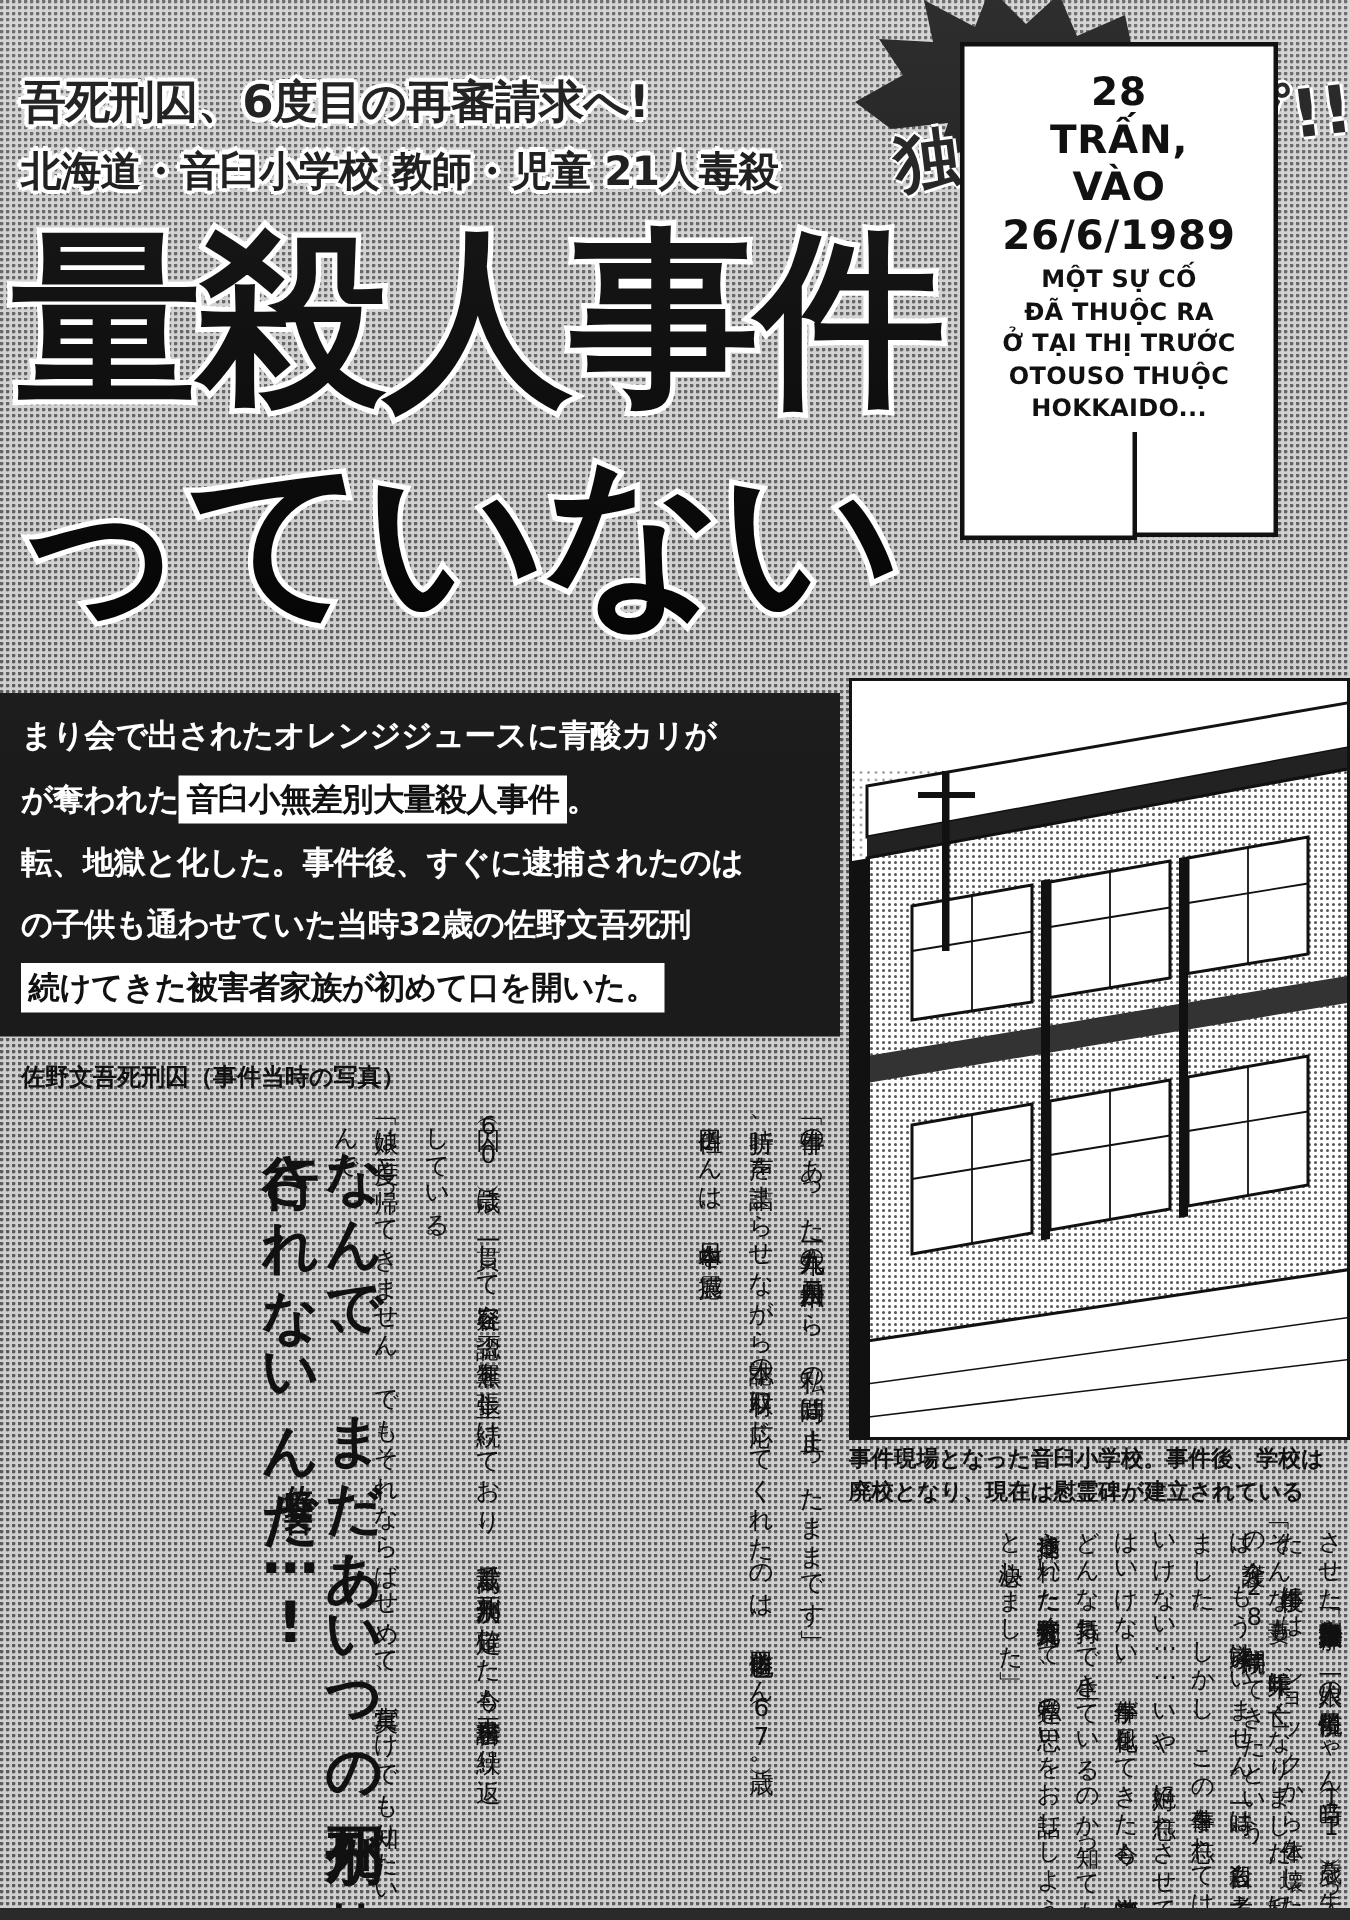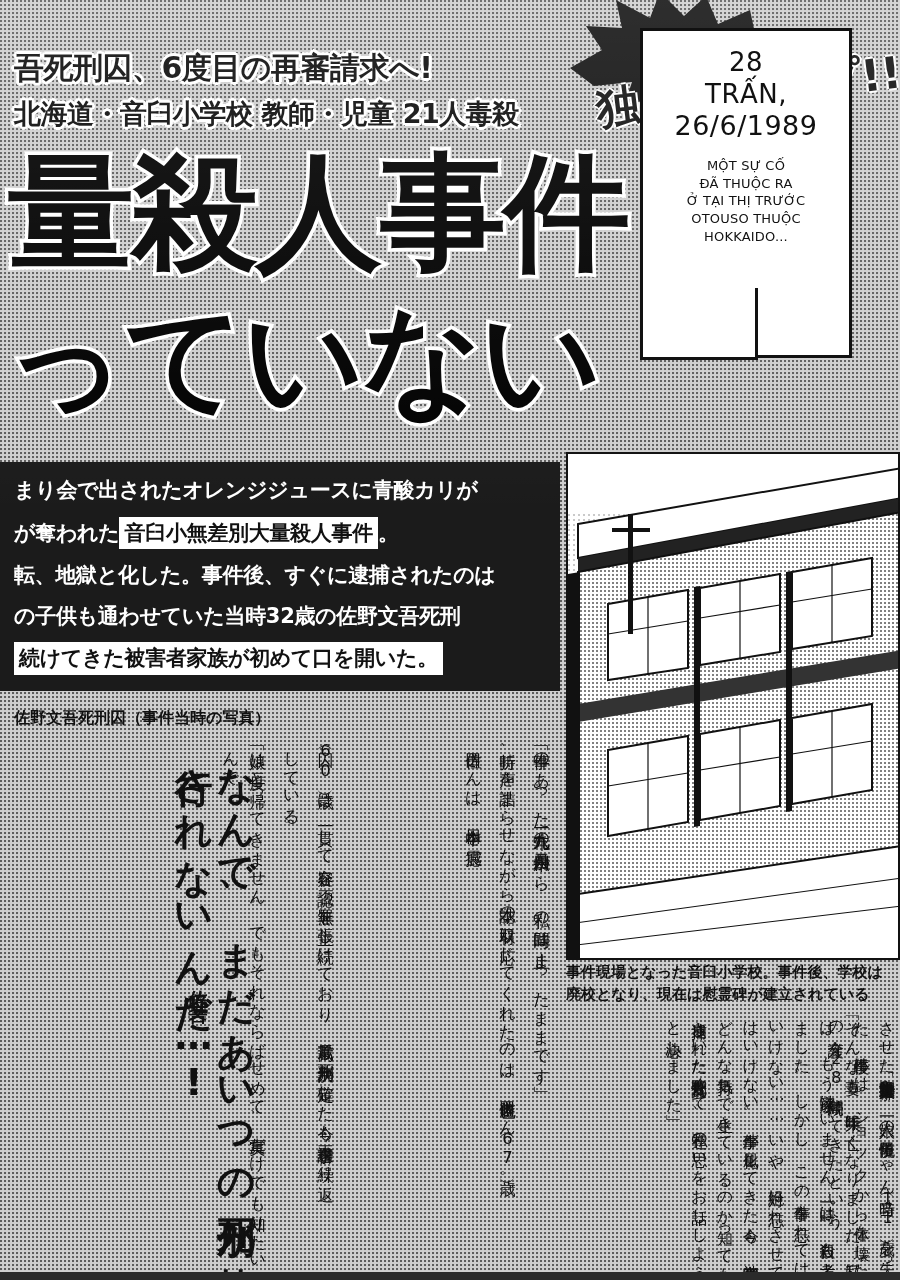--- a/index.html
+++ b/index.html
@@ -111,32 +111,31 @@
     height: 330px;
     background: #fff;
     border: 3px solid #111;
     z-index: 6;
   }
   .datebox-inner {
     padding: 16px 10px 10px 10px;
     text-align: center;
     color: #111;
     font-family: "DejaVu Sans", sans-serif;
-    font-weight: normal;
+    font-weight: bold;
   }
   .datebox .dl {
     display: block;
     font-size: 26px;
     line-height: 1.22;
     letter-spacing: 0.5px;
   }
   .datebox .dl.big { font-size: 27px; }
   .datebox .small-blk {
-    margin-top: 14px;
-    font-size: 13px;
+    font-size: 16px;
     line-height: 1.35;
     letter-spacing: 0.2px;
   }
   .datebox .small-blk span { display: block; }
   .datebox-tail {
     position: absolute;
     left: 640px;
     top: 288px;
     width: 118px;
     height: 72px;
@@ -293,20 +292,21 @@
     <div class="kicker2">北海道・音臼小学校 教師・児童 21人毒殺</div>
     <div class="bigtitle">量殺人事件</div>
     <div class="bigtitle2">っていない</div>
   </div>
 
   <div class="datebox-tail"></div>
   <div class="datebox">
     <div class="datebox-inner">
       <span class="dl">28</span>
       <span class="dl">TRẤN,</span>
+      <span class="dl">VÀO</span>
       <span class="dl big">26/6/1989</span>
       <div class="small-blk">
         <span>MỘT SỰ CỐ</span>
         <span>ĐÃ THUỘC RA</span>
         <span>Ở TẠI THỊ TRƯỚC</span>
         <span>OTOUSO THUỘC</span>
         <span>HOKKAIDO...</span>
       </div>
     </div>
   </div>

